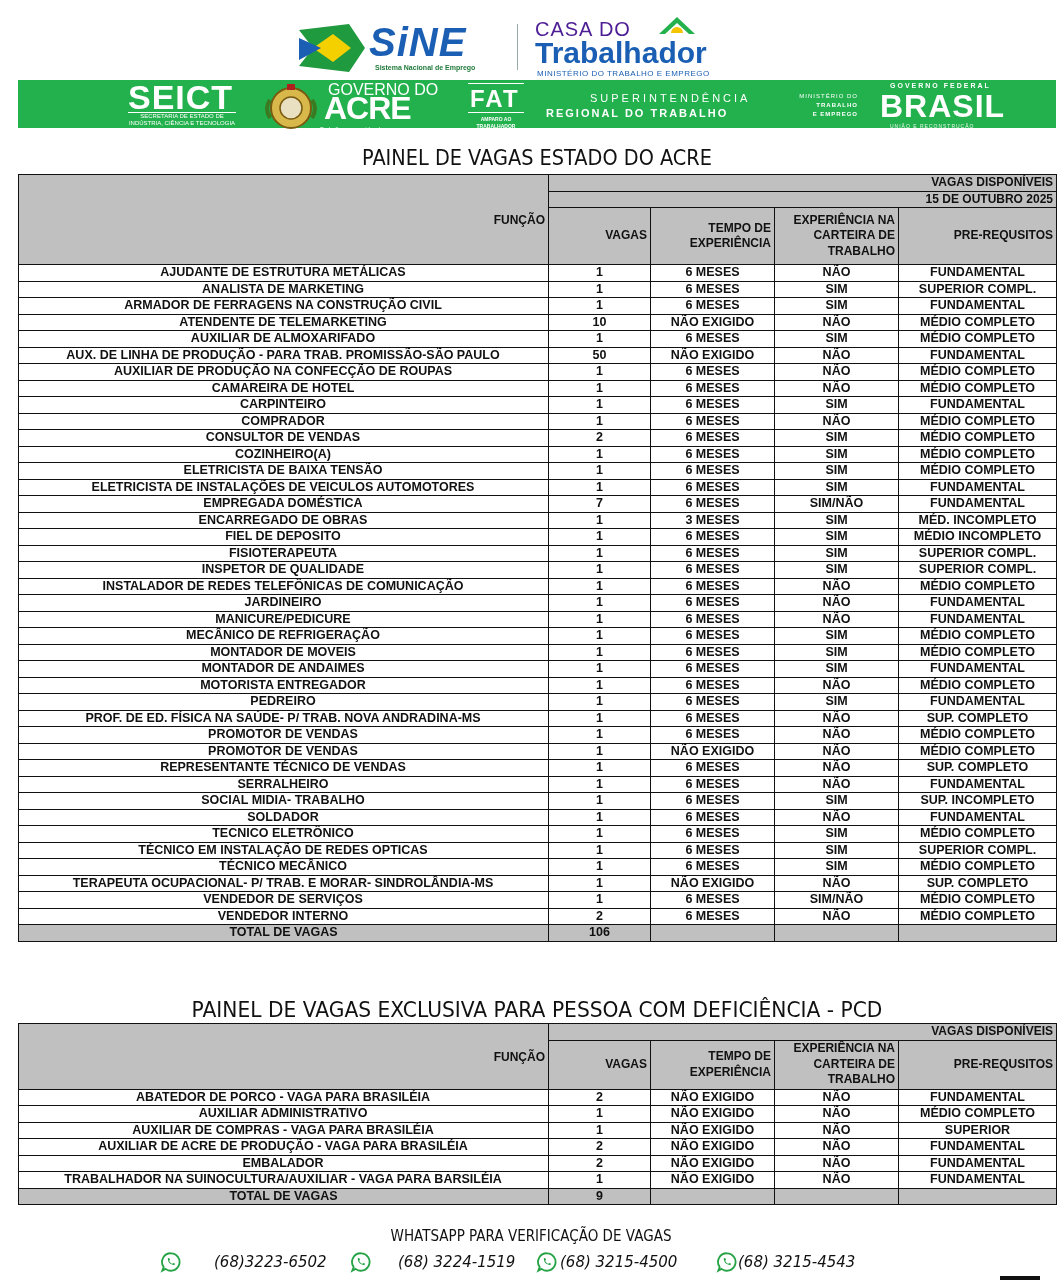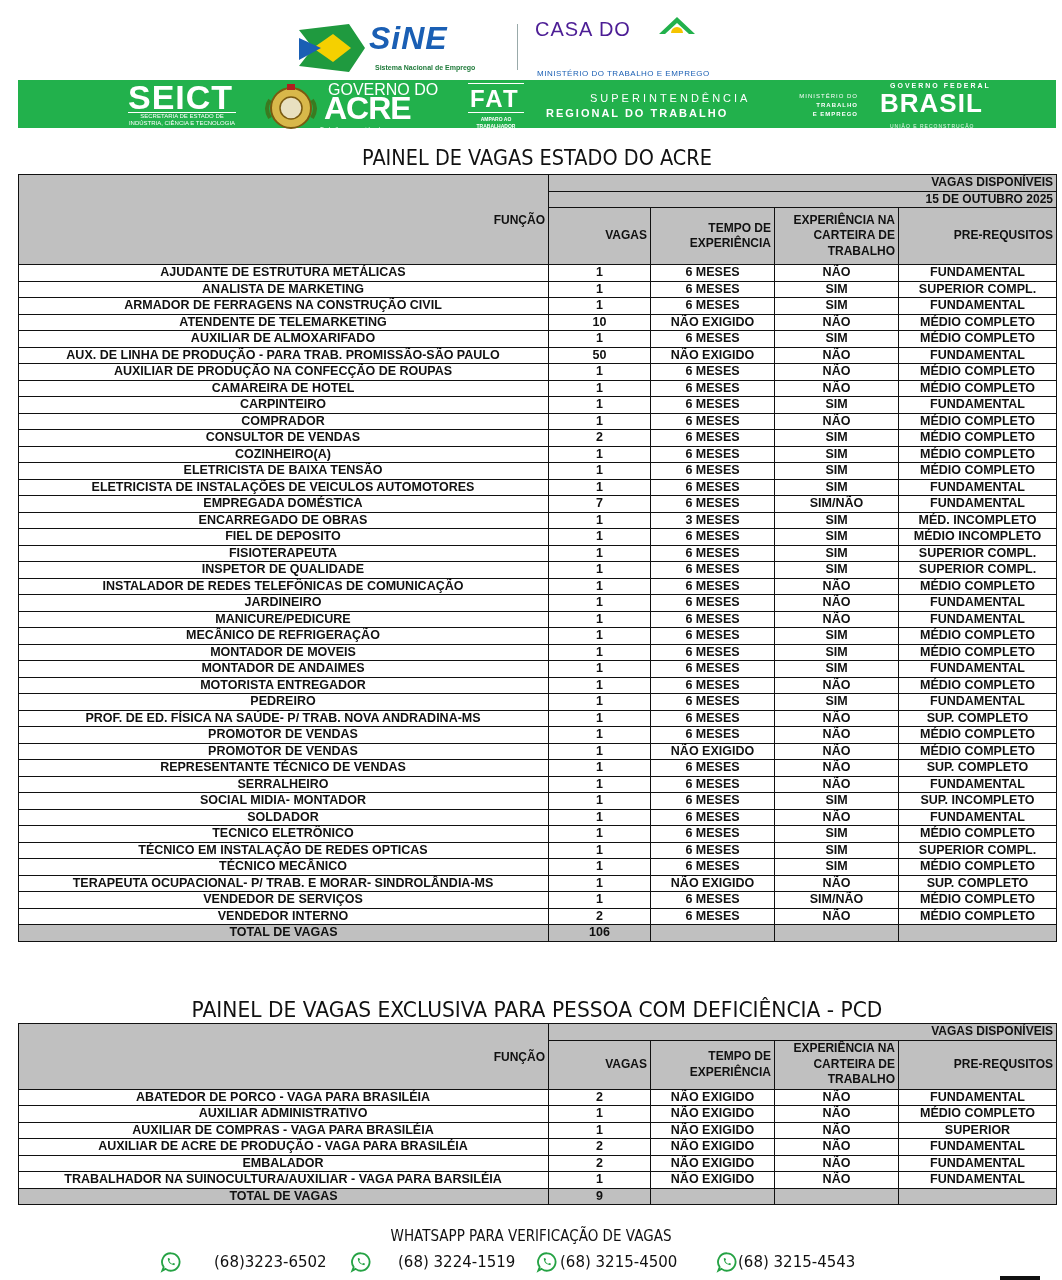--- a/index.html
+++ b/index.html
@@ -1,21 +1,21 @@
 <!DOCTYPE html>
 <html><head>
 <meta charset="utf-8">
 <style>
   html, body { margin: 0; padding: 0; background: #ffffff; }
   body { width: 1062px; height: 1280px; position: relative; overflow: hidden; font-family: "Liberation Sans", sans-serif; color: #111; }
 
   
   .top-logos { position: absolute; left: 295px; top: 14px; width: 460px; height: 62px; }
   .sine-flag { position: absolute; left: 4px; top: 10px; width: 66px; height: 48px; }
-  .sine-word { position: absolute; left: 74px; top: 6px; font-family: "Liberation Sans", sans-serif; font-weight: bold; font-style: italic; font-size: 32px; color: #1a5fb4; letter-spacing: 1px; }
+  .sine-word { position: absolute; left: 74px; top: 6px; font-family: "Liberation Sans", sans-serif; font-weight: bold; font-style: italic; font-size: 40px; color: #1a5fb4; letter-spacing: 1px; }
   .sine-sub { position: absolute; left: 80px; top: 50px; font-size: 7px; font-weight: bold; color: #1f7a3a; }
   .logo-divider { position: absolute; left: 222px; top: 10px; width: 1px; height: 46px; background: #9aa; }
   .casa-do { position: absolute; left: 240px; top: 4px; font-size: 20px; color: #4c1d95; letter-spacing: 1px; }
   .trabalhador { position: absolute; left: 240px; top: 22px; font-size: 30px; font-weight: bold; color: #1a5fb4; }
   .ministerio { position: absolute; left: 242px; top: 55px; font-size: 8px; color: #1a5fb4; letter-spacing: 0.5px; }
   .roof-icon { position: absolute; left: 362px; top: 0px; width: 40px; height: 22px; }
 
   
   .green-banner { position: absolute; left: 18px; top: 80px; width: 1038px; height: 48px; background: #22b14c; color: #fff; }
   .seict { position: absolute; left: 110px; top: -2px; font-size: 34px; font-weight: bold; letter-spacing: 1px; }
@@ -26,21 +26,21 @@
   .acre-word { position: absolute; left: 306px; top: 10px; font-size: 32px; font-weight: bold; letter-spacing: -1px; }
   .acre-sub { position: absolute; left: 302px; top: 46px; font-size: 6px; opacity: 0.9; }
   .fat-top { position: absolute; left: 450px; top: 3px; width: 56px; height: 1px; background:#fff; }
   .fat-word { position: absolute; left: 452px; top: 5px; font-size: 24px; font-weight: bold; letter-spacing: 2px; }
   .fat-bot { position: absolute; left: 450px; top: 32px; width: 56px; height: 1px; background:#fff; }
   .fat-sub { position: absolute; left: 448px; top: 36px; width: 60px; font-size: 5px; text-align:center; line-height: 7px; font-weight: bold; }
   .superint { position: absolute; left: 572px; top: 12px; font-size: 11px; letter-spacing: 3px; }
   .regional { position: absolute; left: 528px; top: 27px; font-size: 11px; font-weight: bold; letter-spacing: 2px; }
   .min-trab { position: absolute; left: 760px; top: 12px; width: 80px; font-size: 6px; text-align: right; line-height: 9px; letter-spacing: 1px; }
   .gov-fed { position: absolute; left: 872px; top: 2px; font-size: 7px; font-weight: bold; letter-spacing: 2px; }
-  .brasil-word { position: absolute; left: 862px; top: 8px; font-size: 26px; font-weight: bold; letter-spacing: 1px; }
+  .brasil-word { position: absolute; left: 862px; top: 8px; font-size: 32px; font-weight: bold; letter-spacing: 1px; }
   .uniao { position: absolute; left: 872px; top: 43px; font-size: 5px; letter-spacing: 1px; opacity: 0.9; }
 
   
   .panel-title { position: absolute; left: 18px; width: 1038px; text-align: center; font-family: "DejaVu Sans", sans-serif; font-size: 21px; color: #111; transform: scaleX(0.92); transform-origin: center; }
   .t1 { top: 146px; }
   .t2 { top: 997px; font-size: 22px; }
 
   
   table.vagas { position: absolute; left: 18px; width: 1038px; border-collapse: collapse; table-layout: fixed; }
   table.vagas td, table.vagas th { border: 1.5px solid #111; padding: 0 3px; font-weight: bold; font-size: 12.5px; white-space: nowrap; overflow: hidden; line-height: 15.5px; }
@@ -49,21 +49,21 @@
   table.vagas td.func { text-align: center; padding-left: 2px; }
   table.vagas tr.total td { background: #c0c0c0; margin-top: 48px; }
   table.vagas th.hdr-func { vertical-align: top; padding-top: 38px; }
   #t1 { top: 174px; }
   #t2 { top: 1023px; }
   #t2 th.hdr-func { padding-top: 26px; }
   .h-tall { line-height: 17px; }
 
   
   .footer-title { position: absolute; left: 0; width: 1062px; top: 1227px; text-align: center; font-family: "DejaVu Sans", sans-serif; font-size: 15px; transform: scaleX(0.9); }
-  .phones { position: absolute; left: 0; top: 1251px; width: 1062px; height: 26px; }
+  .phones { position: absolute; left: 0; top: 1251px; width: 1062px; height: 26px; font-style: italic; }
   .phone { position: absolute; top: 0; display: flex; align-items: center; font-family: "DejaVu Sans", sans-serif; font-size: 15px; }
   .wa-icon { width: 22px; height: 22px; margin-right: 8px; }
   .p1 { left: 160px; } .p2 { left: 350px; } .p3 { left: 536px; } .p4 { left: 716px; }
   .p1 .wa-icon { margin-right: 32px; } .p2 .wa-icon { margin-right: 26px; } .p3 .wa-icon { margin-right: 2px; } .p4 .wa-icon { margin-right: 0px; }
   .corner-mark { position: absolute; right: 22px; bottom: 0px; width: 40px; height: 4px; background: #111; }
 </style>
 </head>
 <body>
 
 <div class="top-logos">
@@ -73,20 +73,21 @@
     <polygon points="0,14 22,24 0,36" fill="#1a5fb4"></polygon>
   </svg>
   <div class="sine-word">SiNE</div>
   <div class="sine-sub">Sistema Nacional de Emprego</div>
   <div class="logo-divider"></div>
   <div class="casa-do">CASA DO</div>
   <svg class="roof-icon" viewBox="0 0 40 22">
     <polygon points="2,20 20,3 38,20 32,20 20,9 8,20" fill="#22b14c"></polygon>
     <path d="M14,19 A6,6 0 0 1 26,19 Z" fill="#f5c400"></path>
   </svg>
+  <div class="trabalhador">Trabalhador</div>
   <div class="ministerio">MINISTÉRIO DO TRABALHO E EMPREGO</div>
 </div>
 
 <div class="green-banner">
   <div class="seict">SEICT</div>
   <div class="seict-line"></div>
   <div class="seict-sub">SECRETARIA DE ESTADO DE INDÚSTRIA, CIÊNCIA E TECNOLOGIA</div>
   <svg class="acre-crest" viewBox="0 0 58 52">
     <circle cx="29" cy="26" r="20" fill="#d8b84a" stroke="#7a5a10" stroke-width="2"></circle>
     <circle cx="29" cy="26" r="11" fill="#e8e0c0" stroke="#7a5a10" stroke-width="1.5"></circle>
@@ -363,21 +364,21 @@
         <td class="c">SUP. COMPLETO</td>
       </tr>
       <tr>
         <td class="func">SERRALHEIRO</td>
         <td class="c">1</td>
         <td class="c">6 MESES</td>
         <td class="c">NÃO</td>
         <td class="c">FUNDAMENTAL</td>
       </tr>
       <tr>
-        <td class="func">SOCIAL MIDIA- MONTADOR</td>
+        <td class="func">SOCIAL MIDIA- TRABALHO</td>
         <td class="c">1</td>
         <td class="c">6 MESES</td>
         <td class="c">SIM</td>
         <td class="c">SUP. INCOMPLETO</td>
       </tr>
       <tr>
         <td class="func">SOLDADOR</td>
         <td class="c">1</td>
         <td class="c">6 MESES</td>
         <td class="c">NÃO</td>

